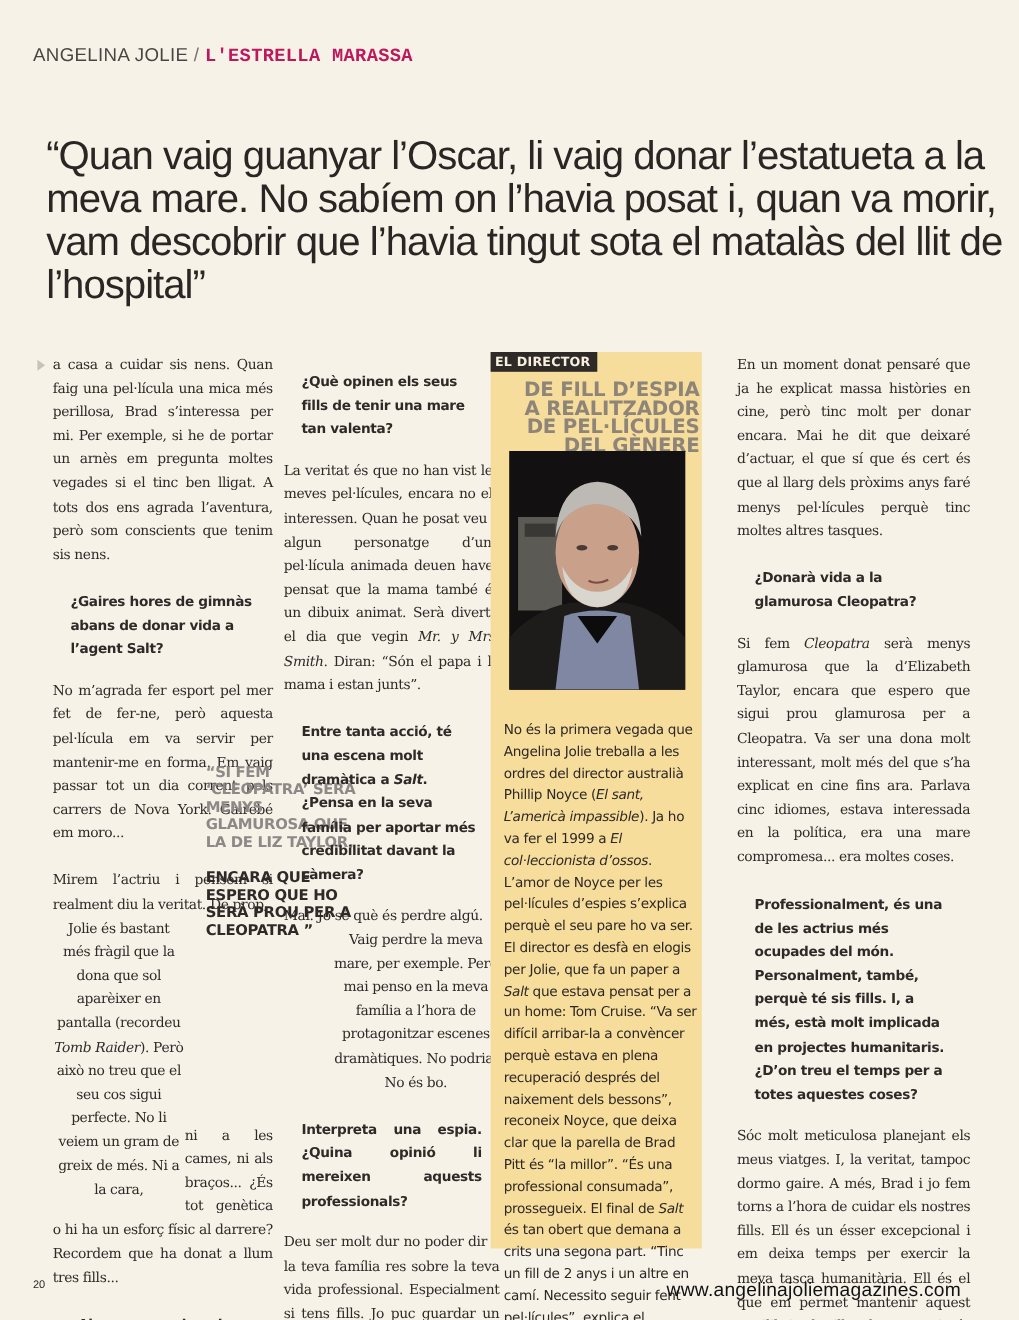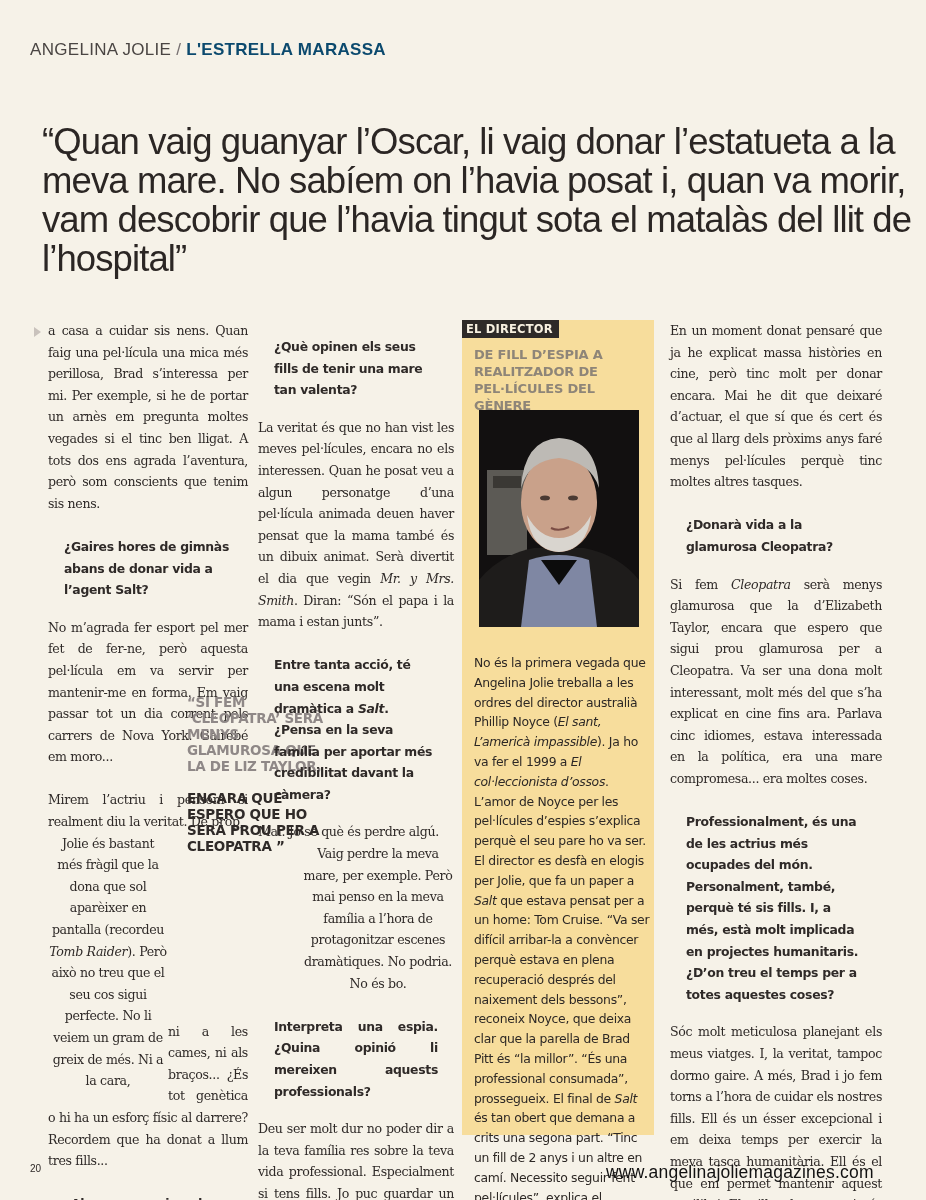--- a/index.html
+++ b/index.html
@@ -7,21 +7,21 @@
     width:926px; height:1200px; position:relative; overflow:hidden;
     background:#f6f2e8;
     font-family:"DejaVu Serif", serif;
     color:#2a2523;
   }
   .kicker {
     position:absolute; left:30px; top:40px;
     font-family:"Liberation Sans", sans-serif; font-size:17px; letter-spacing:0.3px;
     color:#4a4543;
   }
-  .kicker .sub { font-weight:bold; color:#0c4a6e; }
+  .kicker .sub { font-weight:bold; color:#be185d;font-family:Liberation Mono, monospace; }
   .kicker .sep { color:#777071; }
   .headline {
     position:absolute; left:30px; top:110px; width:870px;
     font-family:"Liberation Sans", sans-serif; font-size:36.5px; line-height:39px;
     letter-spacing:-0.9px; color:#2b2624; margin:12px; font-weight:normal;
   }
   .col {
     position:absolute; top:320px;
     font-family:"DejaVu Serif", serif; font-size:12.6px; line-height:21.6px;
     color:#2f2a28; letter-spacing:-0.35px;
@@ -44,32 +44,32 @@
   .wrap-left { float:left; width:120px; }
   .pull {
     position:absolute; left:187px; top:694px; width:140px;
     text-align:left; font-family:"DejaVu Sans", sans-serif; font-weight:bold;
     font-size:13.5px; line-height:16px; letter-spacing:-0.3px;
   }
   .pull .gray { color:#8f8887; }
   .pull .dark { color:#2f2a28;margin-top:16px; }
   
   .dir-box {
-    position:absolute; left:462px; top:320px; width:192px; height:815px;
+    position:absolute; left:446px; top:320px; width:192px; height:815px;
     background:#f7dd9c;
   }
   .dir-tag {
     position:absolute; left:0; top:0; background:#2e2a28; color:#f7f0e0;
     font-family:"DejaVu Sans", sans-serif; font-weight:bold; font-size:11.5px;
     padding:2px 6px 2px 4px; letter-spacing:0.2px;
   }
   .dir-title {
     position:absolute; left:12px; top:26px; width:178px;
-    font-family:"DejaVu Sans", sans-serif; font-weight:bold; font-size:13px;
-    line-height:17px; color:#8e8578; letter-spacing:-0.2px;
+    font-family:"DejaVu Sans", sans-serif; font-weight:bold; font-size:18px;
+    line-height:17px; color:#8e8578; letter-spacing:-0.2px;text-align:right;
   }
   .dir-photo {
     position:absolute; left:17px; top:90px; width:160px; height:217px;
     background:#141210; overflow:hidden;
   }
   .dir-text {
     position:absolute; left:12px; top:333px; width:176px;
     font-family:"DejaVu Sans", sans-serif; font-size:12.4px; line-height:19.8px;
     color:#2d2825; letter-spacing:-0.3px;
   }

